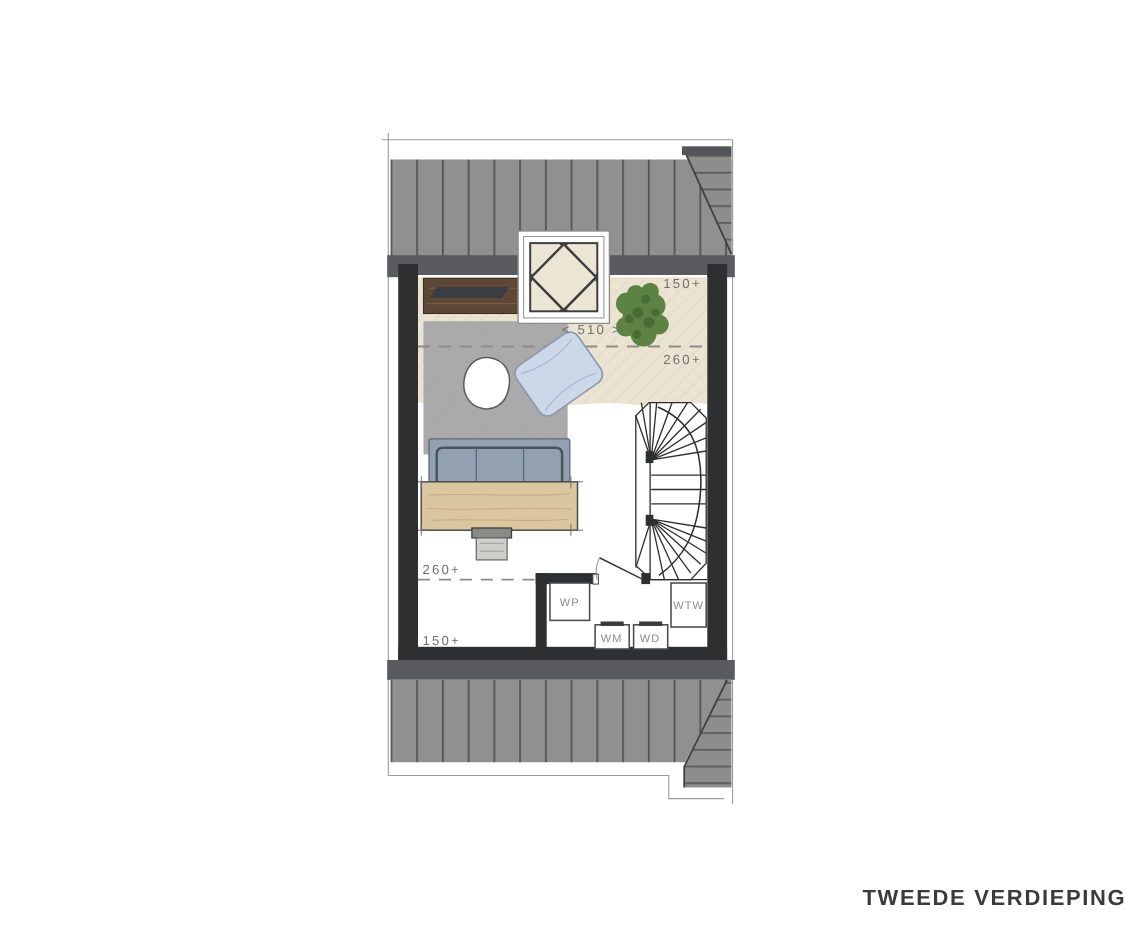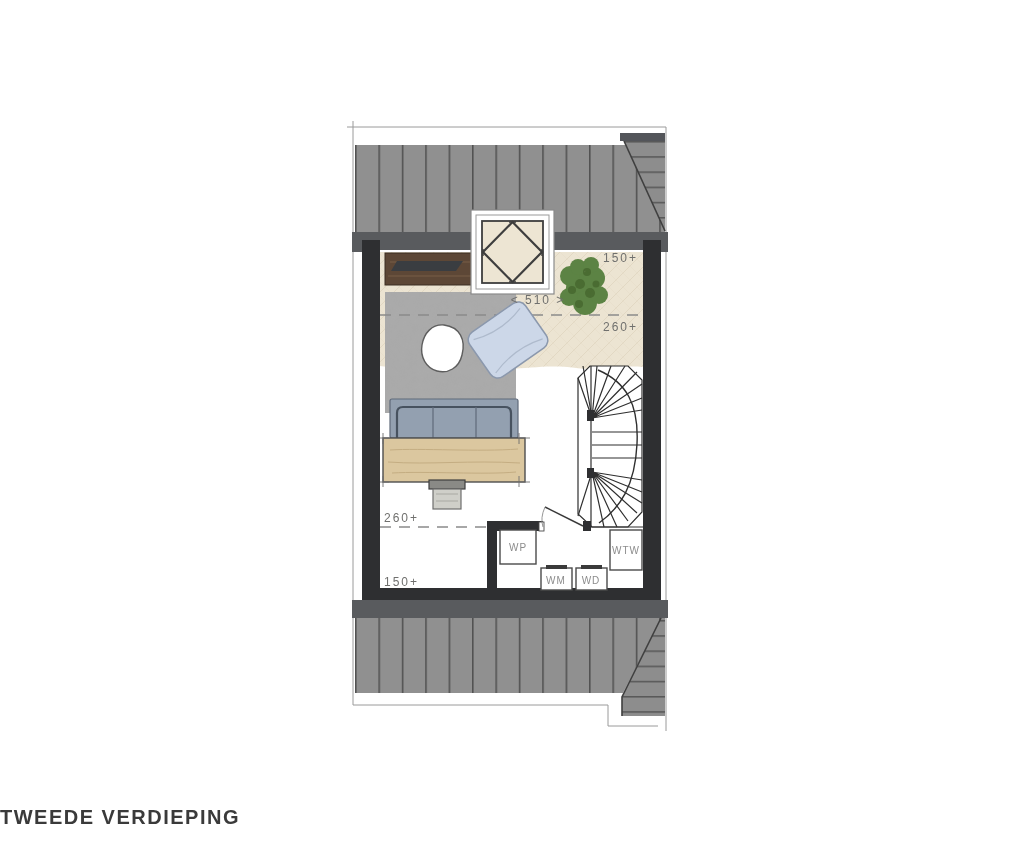--- a/index.html
+++ b/index.html
@@ -1,19 +1,19 @@
 <!DOCTYPE html>
 <html><head>
 <meta charset="utf-8">
 <style>
   html,body{margin:0;padding:0;background:#ffffff;}
   .canvas{position:relative;width:1024px;height:853px;background:#ffffff;overflow:hidden;
           font-family:"Liberation Sans",sans-serif;}
   .plan-svg{position:absolute;left:0;top:0;}
-  .floor-title{position:absolute;left:0;right:0;top:806px;text-align:left;
+  .floor-title{position:absolute;left:0;right:0;top:806px;text-align:right;
                font-size:20px;font-weight:600;letter-spacing:1.5px;color:#3a3a3a;}
   text.dim{font-family:"Liberation Sans",sans-serif;font-size:12px;letter-spacing:2px;fill:#70706e;}
   text.equip{font-family:"Liberation Sans",sans-serif;font-size:10px;letter-spacing:1px;fill:#8c8c8c;}
 </style>
 </head>
 <body>
 
 <div class="canvas">
 <svg class="plan-svg" width="1024" height="853" viewBox="0 0 1024 853">
   <defs>

